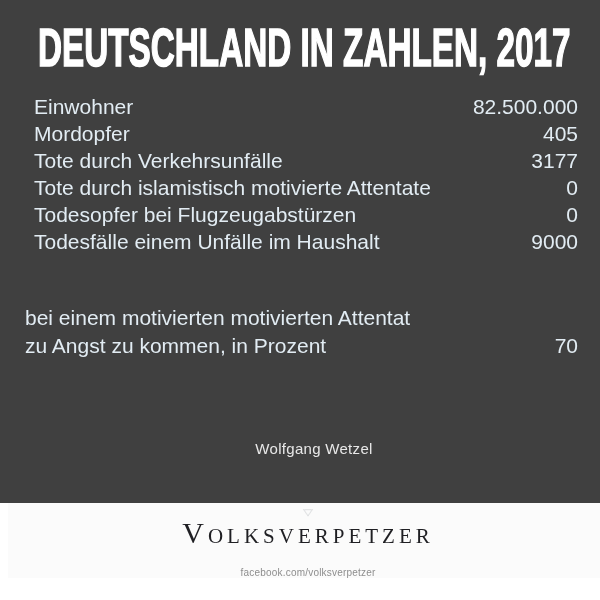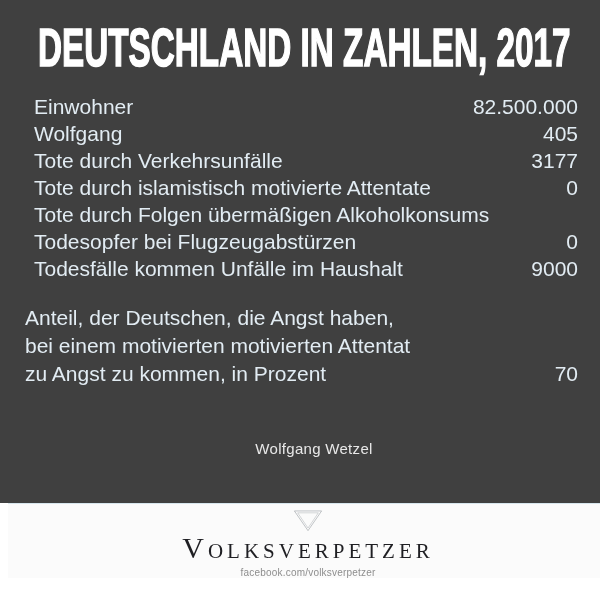--- a/index.html
+++ b/index.html
@@ -110,67 +110,65 @@
     line-height: 1;
     white-space: nowrap;
   }
   .wm-initial {
     font-size: 30px;
   }
   .wm-rest {
     font-size: 21px;
   }
   .fb-url {
-    margin-top: 4px;
+    margin-top: 19px;
     font-size: 10px;
     color: #8e8e8e;
     letter-spacing: 0.2px;
   }
 </style>
 </head>
 <body>
 
 <div class="canvas">
 
   <div class="poster" style="background: #404040;">
 
     <div class="title">DEUTSCHLAND IN ZAHLEN, 2017</div>
 
     <div class="stats">
       <div class="stat-row">
         <span class="stat-label">Einwohner</span>
         <span class="stat-value">82.500.000</span>
       </div>
       <div class="stat-row">
-        <span class="stat-label">Wolfgang</span>
+        <span class="stat-label">Mordopfer</span>
         <span class="stat-value">405</span>
       </div>
       <div class="stat-row">
         <span class="stat-label">Tote durch Verkehrsunfälle</span>
         <span class="stat-value">3177</span>
       </div>
       <div class="stat-row">
         <span class="stat-label">Tote durch islamistisch motivierte Attentate</span>
         <span class="stat-value">0</span>
       </div>
       <div class="stat-row">
-        <span class="stat-label">Tote durch Folgen übermäßigen Alkoholkonsums</span>
       </div>
       <div class="stat-row">
         <span class="stat-label">Todesopfer bei Flugzeugabstürzen</span>
         <span class="stat-value">0</span>
       </div>
       <div class="stat-row">
-        <span class="stat-label">Todesfälle kommen Unfälle im Haushalt</span>
+        <span class="stat-label">Todesfälle einem Unfälle im Haushalt</span>
         <span class="stat-value">9000</span>
       </div>
     </div>
 
     <div class="fear">
-      <div>Anteil, der Deutschen, die Angst haben,</div>
       <div>bei einem motivierten motivierten Attentat</div>
       <div class="fear-last">
         <span>zu Angst zu kommen, in Prozent</span>
         <span>70</span>
       </div>
     </div>
 
     <div class="credit">Wolfgang Wetzel</div>
 
   </div>

